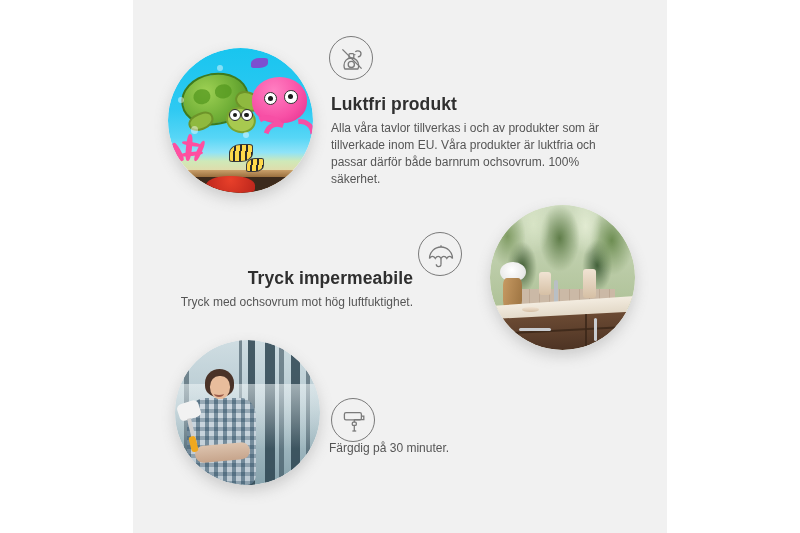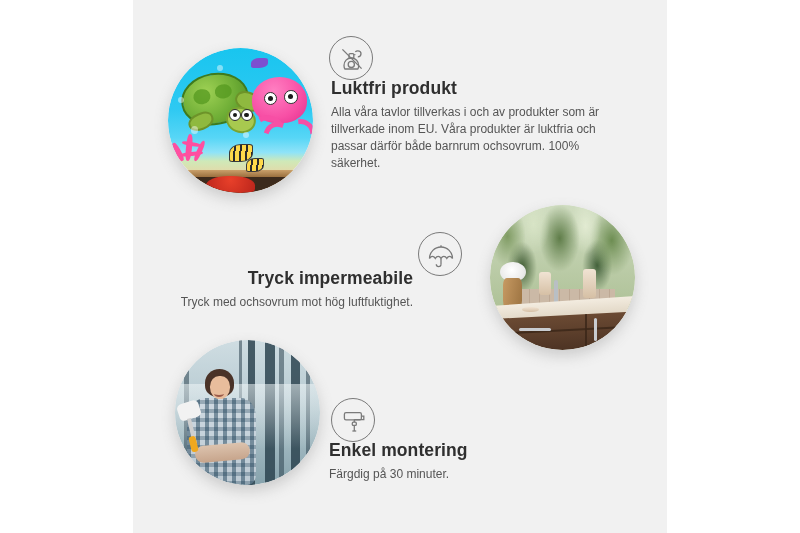--- a/index.html
+++ b/index.html
@@ -264,21 +264,21 @@
       <svg width="44" height="44" viewBox="0 0 44 44" fill="none" stroke="#7a7a7a" stroke-width="1.3">
         <path d="M14 28.5c0-4.2 3-7.5 7.3-7.5s7.4 3.3 7.4 7.5c0 1.3-.3 2.5-.9 3.5H14.9c-.6-1-0.9-2.2-.9-3.5z"></path>
         <rect x="19" y="16.6" width="4.8" height="4.6" rx="1"></rect>
         <path d="M27.8 19.8c1.8 0 3.2-1.3 3.2-3s-1.4-3-3.2-3c-1 0-1.9.4-2.5 1.1"></path>
         <path d="M24.2 17.6h1.2"></path>
         <circle cx="21.3" cy="27.4" r="3.1"></circle>
         <line x1="12.4" y1="12.4" x2="31.6" y2="31.6"></line>
       </svg>
     </div>
 
-    <div class="block ta-left" style="left:198px;top:78px;width:290px;">
+    <div class="block ta-left" style="left:198px;top:94px;width:290px;">
       <p class="title">Luktfri produkt</p>
       <p class="body">Alla våra tavlor tillverkas i och av produkter som är tillverkade inom EU. Våra produkter är luktfria och passar därför både barnrum ochsovrum. 100% säkerhet.</p>
     </div>
 
     <div class="photo" style="left:357px;top:205px;width:145px;height:145px;">
       <div class="photo-inner">
         <div class="bath"></div>
         <div class="leafwall"></div>
         <div class="backsplash"></div>
         <div class="bottle" style="left:34%;top:46%;width:8%;height:16%;"></div>
@@ -339,18 +339,17 @@
         <rect x="12.4" y="13.6" width="17" height="7.2" rx="1.6"></rect>
         <path d="M29.4 17.2h2.4v3.4h-9.5"></path>
         <path d="M22.3 20.6v2.6"></path>
         <rect x="20.3" y="23.2" width="4" height="3.2" rx="1"></rect>
         <path d="M22.3 26.4v5.6"></path>
         <path d="M20.4 32h3.8"></path>
       </svg>
     </div>
 
     <div class="block ta-left" style="left:196px;top:440px;width:260px;">
-      <p class="title">Enkel montering</p>
       <p class="body">Färgdig på 30 minuter.</p>
     </div>
 
   </div>
 </div>
 
 </body></html>

